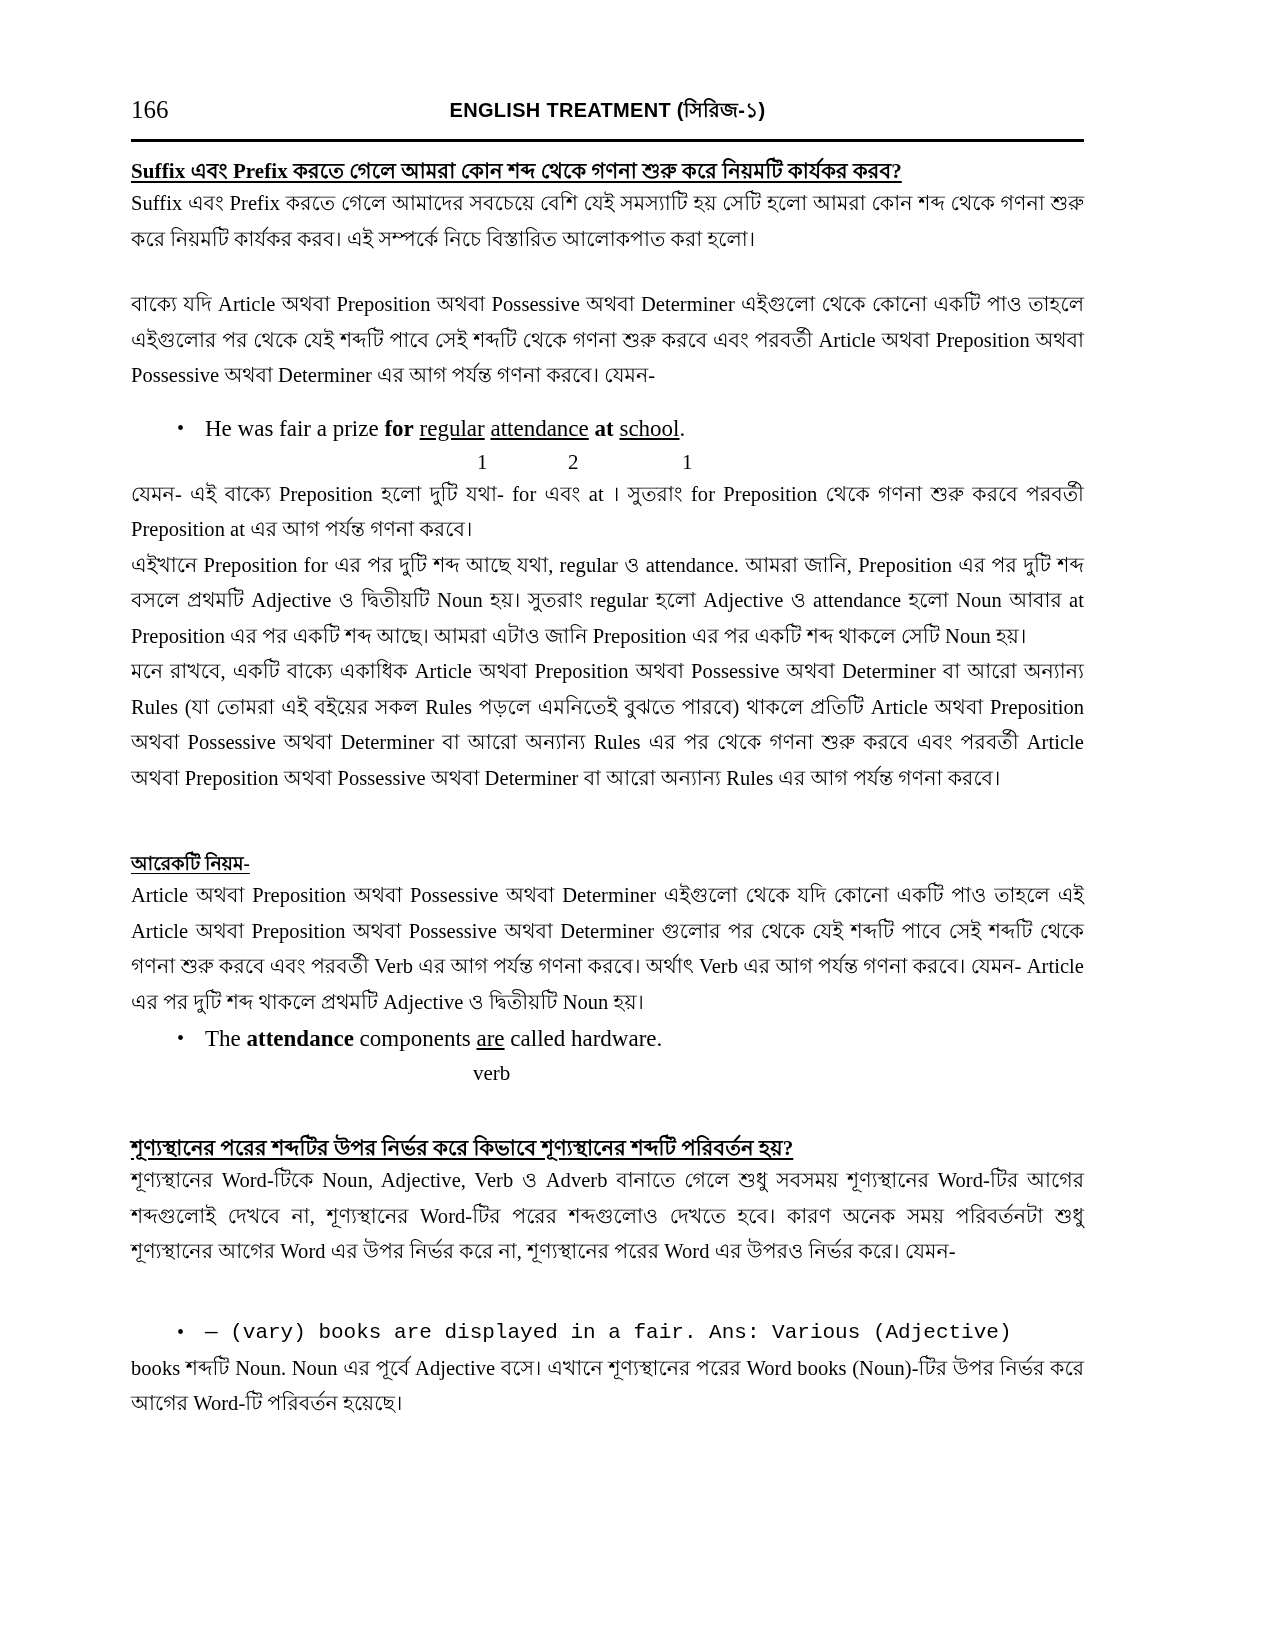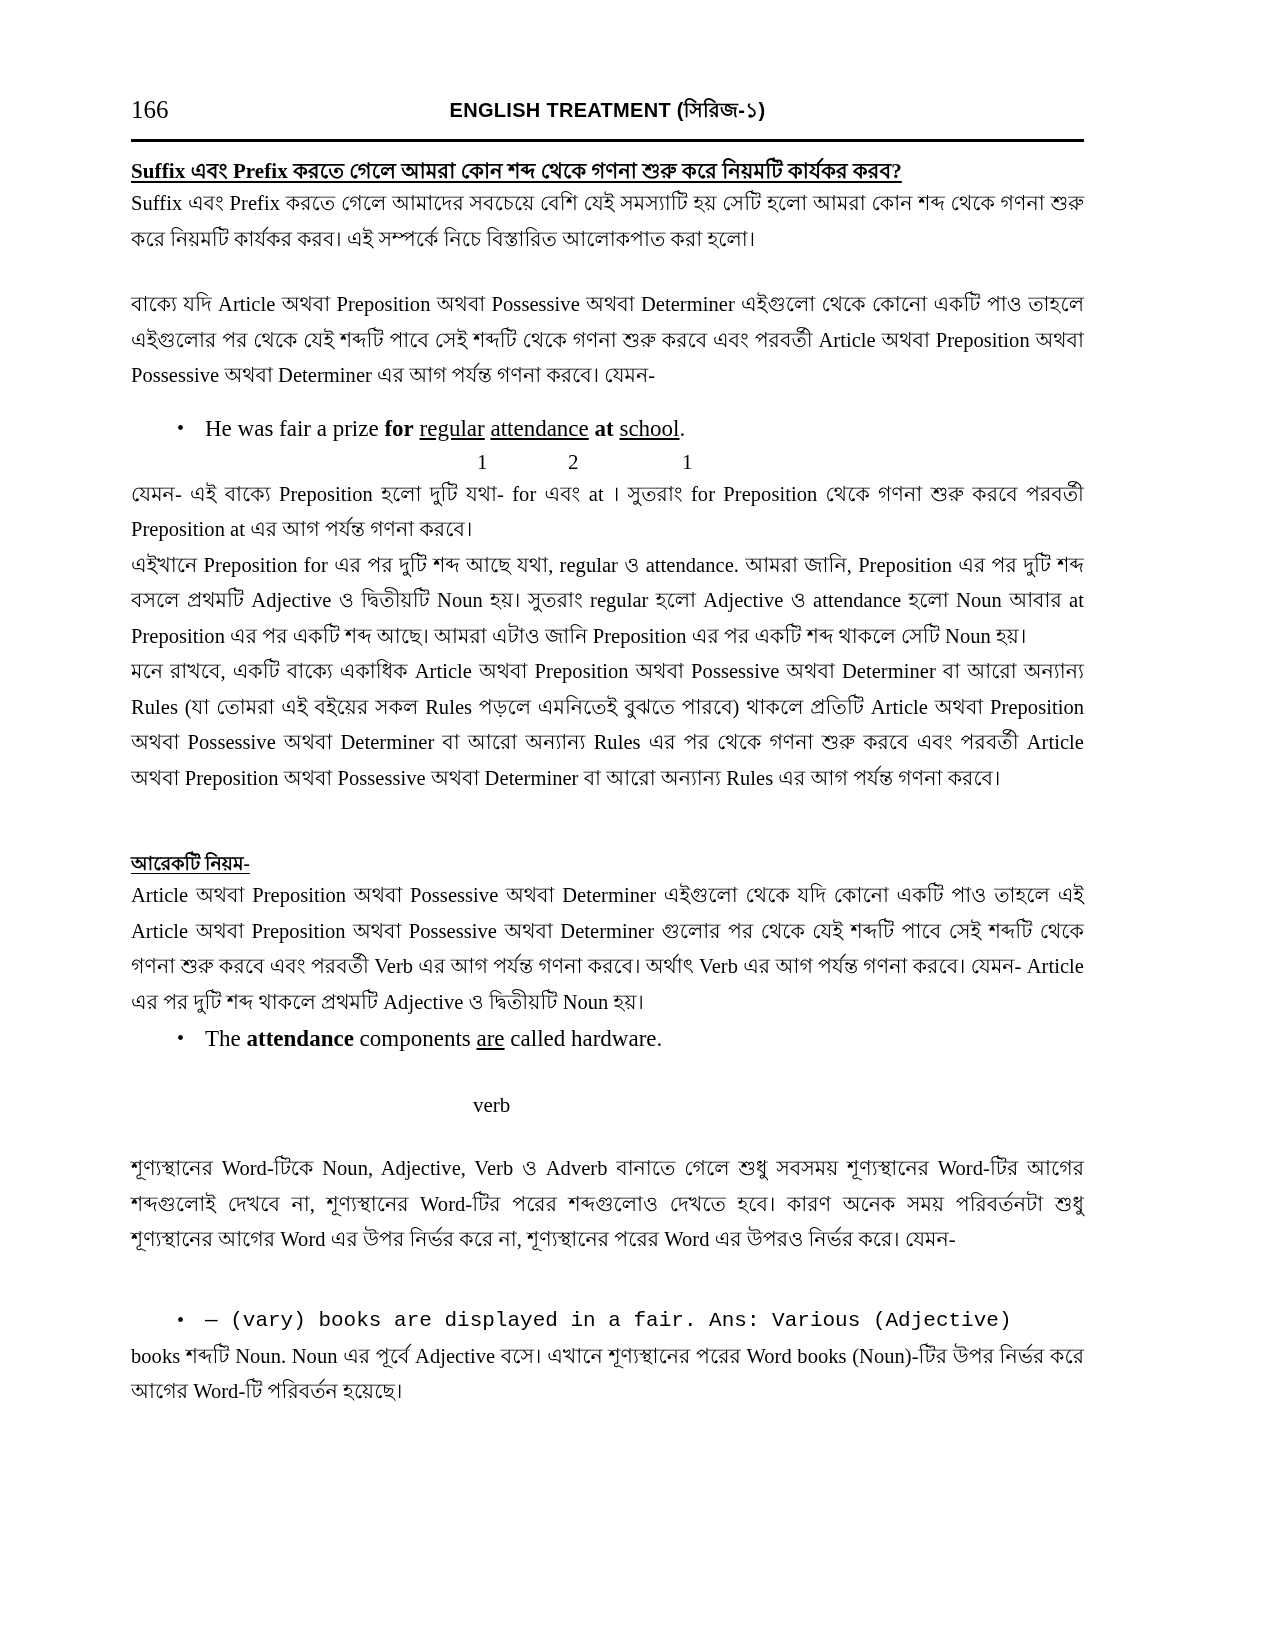--- a/index.html
+++ b/index.html
@@ -120,21 +120,20 @@
   }
   .annot-row span {
     position: absolute;
     top: 0;
   }
   .annot-verb {
     position: relative;
     height: 32px;
     font-size: 21px;
     line-height: 32px;
-    margin-top: 32px;
   }
   .annot-verb span {
     position: absolute;
     left: 342px;
     top: 0;
   }
 </style>
 </head>
 <body>
 
@@ -183,20 +182,21 @@
     <div class="bullet-dot">•</div>
     <div class="bullet-text"><span>The </span><b>attendance</b><span> components </span><u>are</u><span> called hardware.</span></div>
   </div>
 
   <div class="annot-verb">
     <span>verb</span>
   </div>
 
   <div class="gap-md"></div>
 
+  <div class="section-heading">শূণ্যস্থানের পরের শব্দটির উপর নির্ভর করে কিভাবে শূণ্যস্থানের শব্দটি পরিবর্তন হয়?</div>
 
   <p class="body">শূণ্যস্থানের Word-টিকে Noun, Adjective, Verb ও Adverb বানাতে গেলে শুধু সবসময় শূণ্যস্থানের Word-টির আগের শব্দগুলোই দেখবে না, শূণ্যস্থানের Word-টির পরের শব্দগুলোও দেখতে হবে। কারণ অনেক সময় পরিবর্তনটা শুধু শূণ্যস্থানের আগের Word এর উপর নির্ভর করে না, শূণ্যস্থানের পরের Word এর উপরও নির্ভর করে। যেমন-</p>
 
   <div class="gap-lg"></div>
 
   <div class="bullet-row">
     <div class="bullet-dot">•</div>
     <div class="bullet-text small">— (vary) books are displayed in a fair. Ans: Various (Adjective)</div>
   </div>
 

